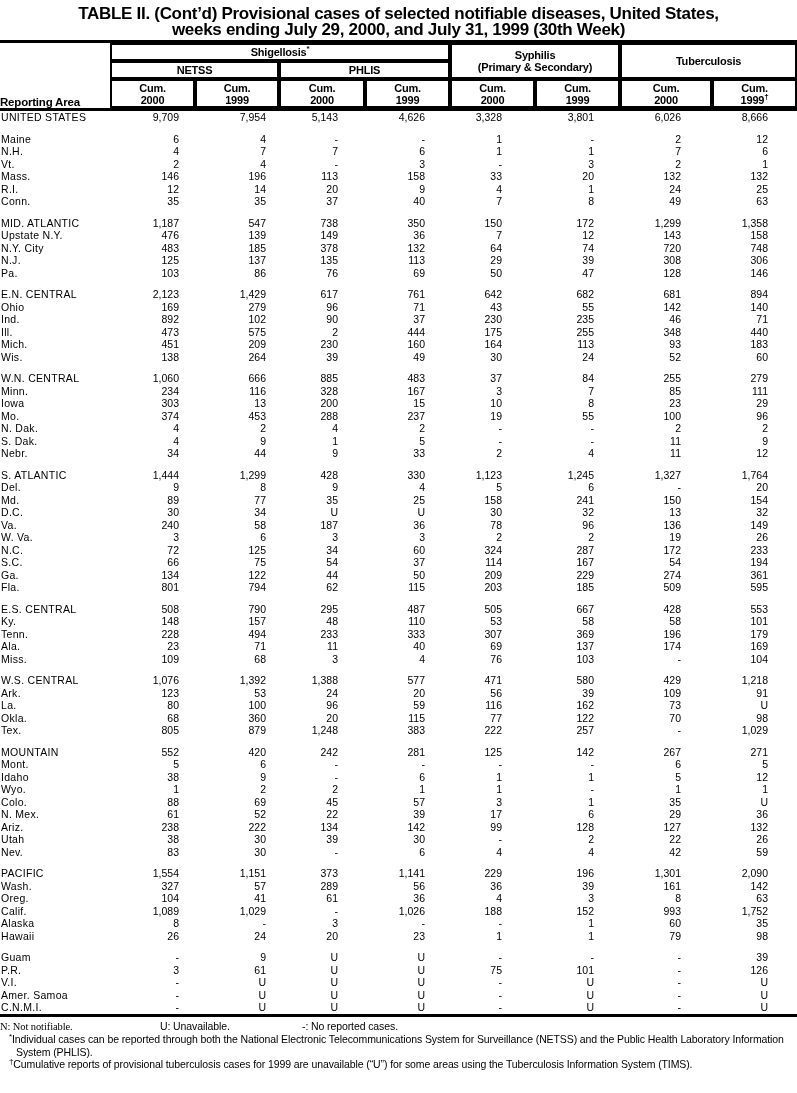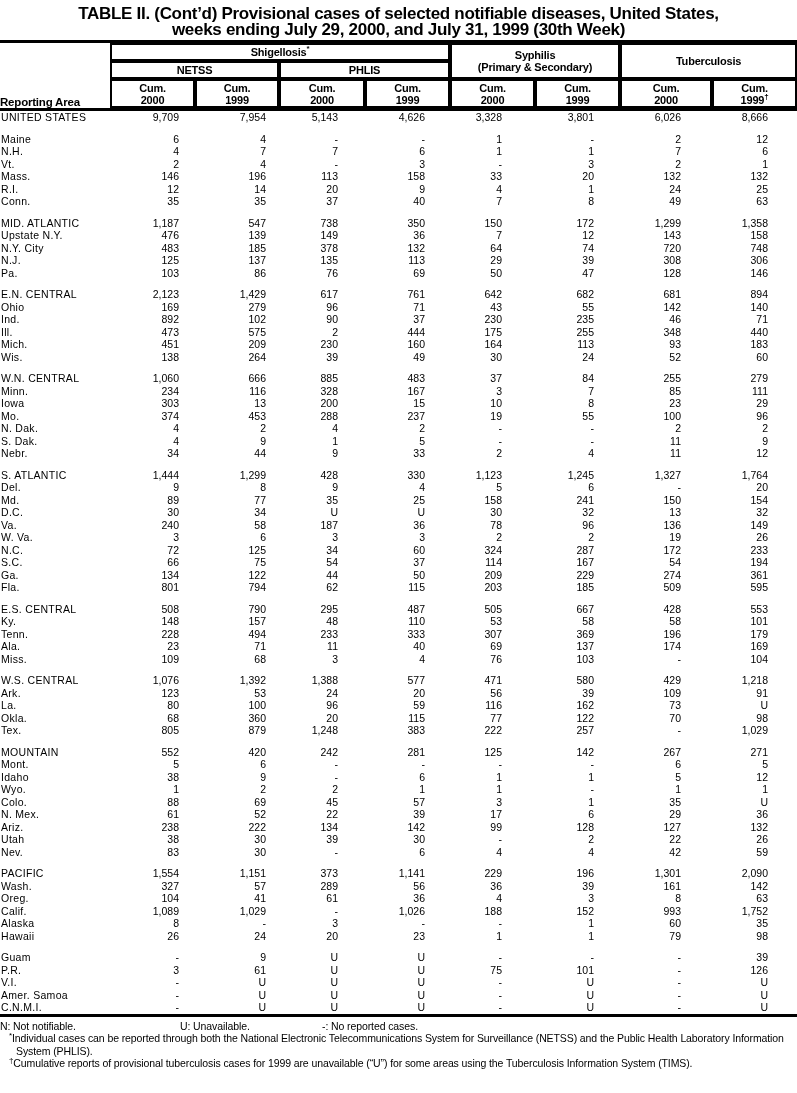--- a/index.html
+++ b/index.html
@@ -52,21 +52,21 @@
   table.data td.p2 { padding-right: 27px; }
   table.data td.p3 { padding-right: 25px; }
   table.data td.p4 { padding-right: 33px; }
   table.data td.p5 { padding-right: 26px; }
   table.data td.p6 { padding-right: 31px; }
   table.data td.p7 { padding-right: 29px; }
   table.data tr.spacer td { height: 9px; }
 
   
   .footnotes { margin-top: 3px; font-size: 10.5px; line-height: 12.5px; letter-spacing: -0.1px; }
-  .legend span.leg-n { display: inline-block; width: 180px; }
+  .legend span.leg-n { display: inline-block; width: 160px; font-family: Liberation Serif, serif; }
   .legend span.leg-u { display: inline-block; width: 142px; }
   .fn { padding-left: 16px; text-indent: -7px; }
 </style>
 </head>
 <body>
 
 <div class="page">
 
   <div class="title-block">
     <div class="title-line">TABLE II. (Cont’d) Provisional cases of selected notifiable diseases, United States,</div>

